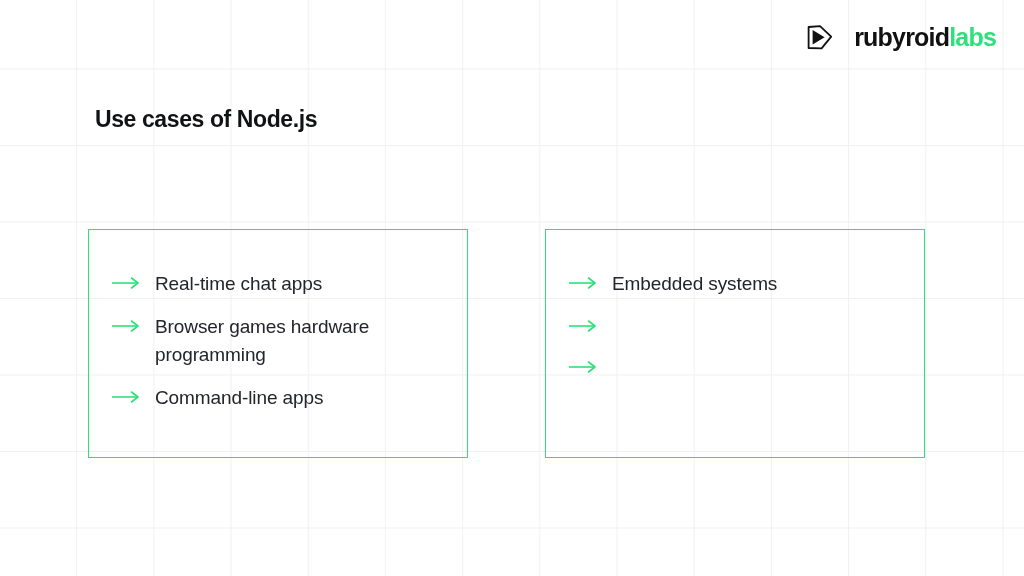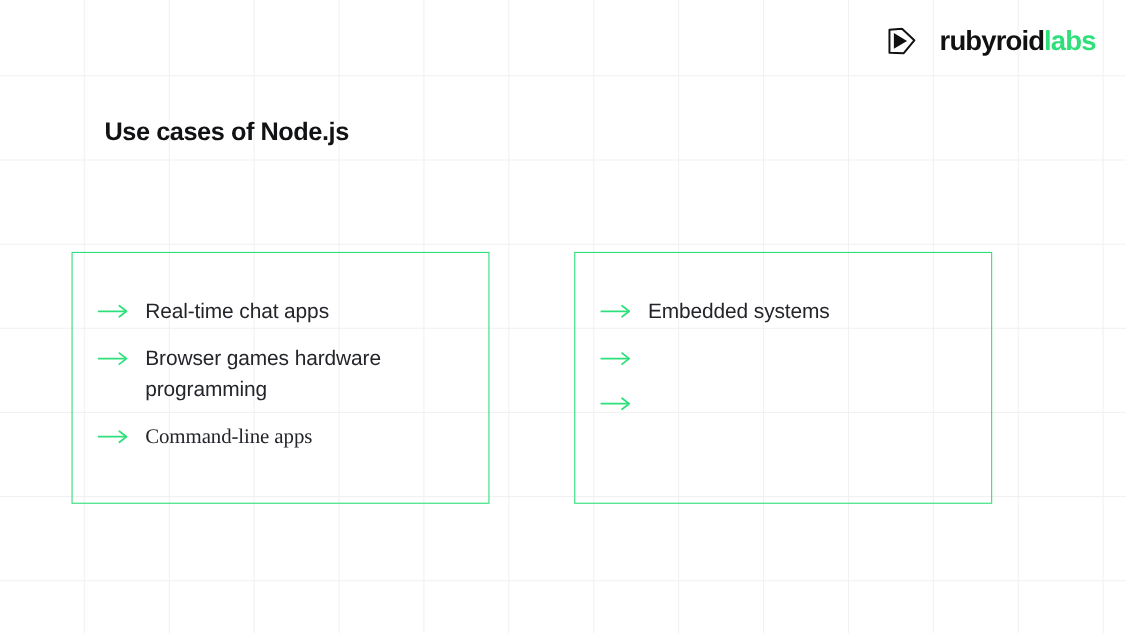--- a/index.html
+++ b/index.html
@@ -64,41 +64,41 @@
     font-weight: bold;
     letter-spacing: -0.4px;
     color: #111214;
     margin: 10px;
     white-space: nowrap;
   }
 
   
   .boxes {
     position: absolute;
-    left: 65px;
+    left: 88px;
     top: 229px;
     width: 837px;
     height: 229px;
     display: flex;
     gap: 77px;
   }
   .card {
     flex: 0 0 380px;
     width: 380px;
     box-sizing: border-box;
     border: 1.4px solid #2ee07a;
     background: transparent;
     padding: 40px 22px 0 22px;
   }
   .item {
     display: flex;
     align-items: flex-start;
     margin-bottom: 15px;
   }
-  .item:last-child { margin-bottom: 0; font-family: Liberation Serif, serif; }
+  .item:last-child { margin-bottom: 0; }
   .arrow-icon {
     flex: 0 0 auto;
     width: 30px;
     height: 26px;
     margin-right: 14px;
     display: block;
   }
   .item-label {
     font-size: 19px;
     line-height: 28px;

